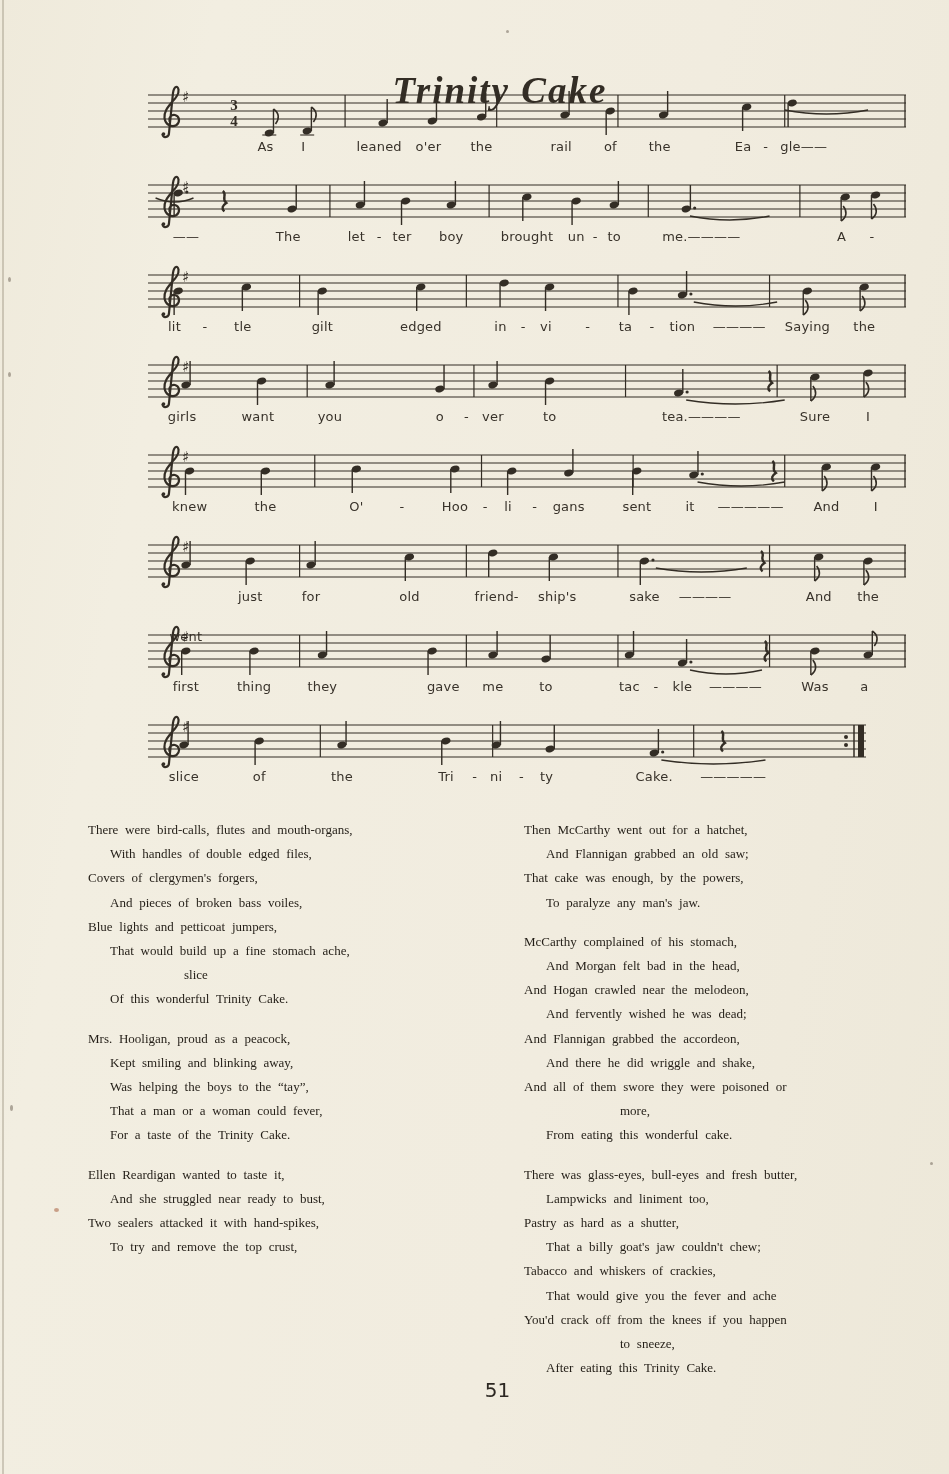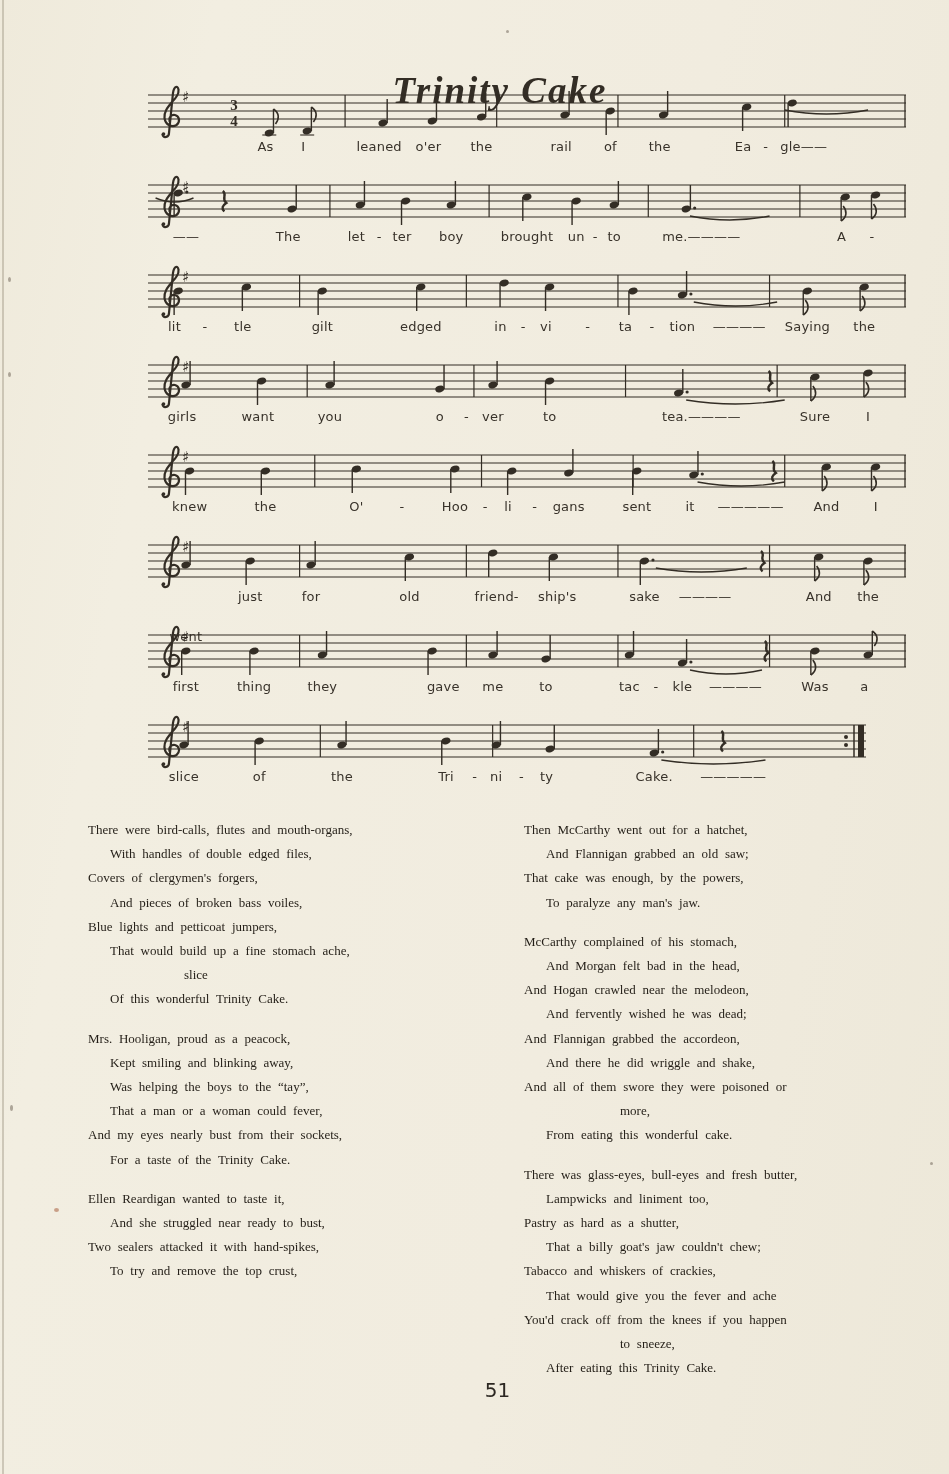--- a/index.html
+++ b/index.html
@@ -677,21 +677,20 @@
         <div class="vline i0">Blue lights and petticoat jumpers,</div>
         <div class="vline i1">That would build up a fine stomach ache,</div>
         <div class="vline i2">slice</div>
         <div class="vline i1">Of this wonderful Trinity Cake.</div>
       </div>
       <div class="verse">
         <div class="vline i0">Mrs. Hooligan, proud as a peacock,</div>
         <div class="vline i1">Kept smiling and blinking away,</div>
         <div class="vline i1">Was helping the boys to the “tay”,</div>
         <div class="vline i1">That a man or a woman could fever,</div>
-        <div class="vline i0">And my eyes nearly bust from their sockets,</div>
         <div class="vline i1">For a taste of the Trinity Cake.</div>
       </div>
       <div class="verse">
         <div class="vline i0">Ellen Reardigan wanted to taste it,</div>
         <div class="vline i1">And she struggled near ready to bust,</div>
         <div class="vline i0">Two sealers attacked it with hand-spikes,</div>
         <div class="vline i1">To try and remove the top crust,</div>
       </div>
     </div>
   <div class="lyrics-col col-right">

